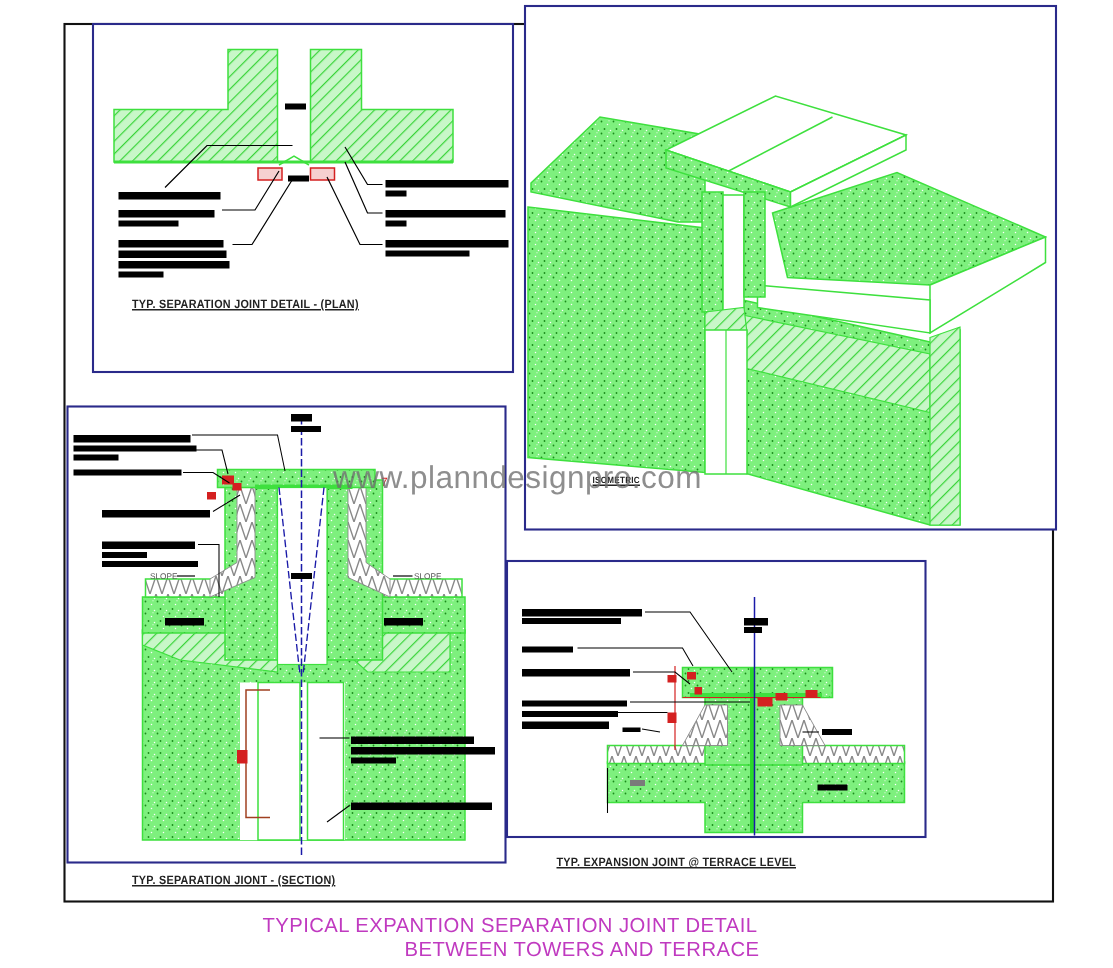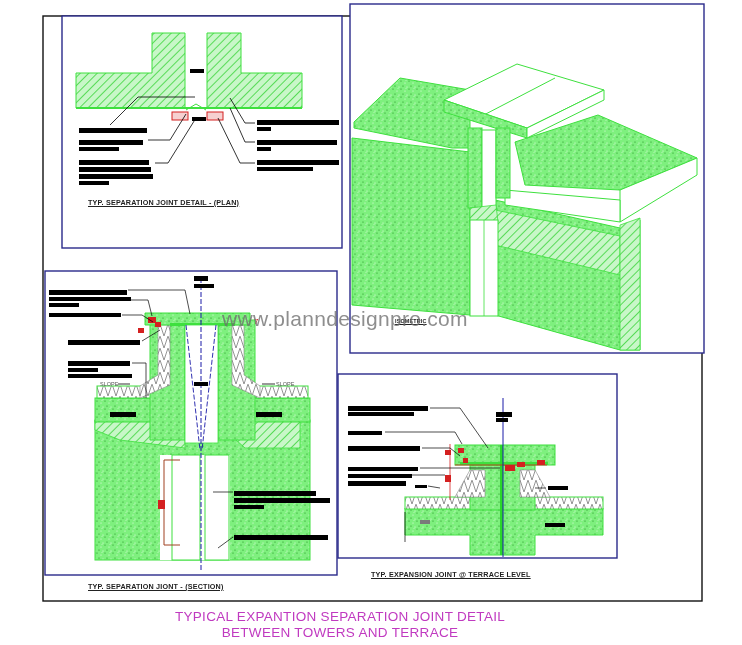--- a/index.html
+++ b/index.html
@@ -223,13 +223,13 @@
 </svg>
 
 <div class="caption" style="left:88px;top:198px;">TYP. SEPARATION JOINT DETAIL - (PLAN)</div>
 <div class="caption" style="left:395px;top:318px;font-size:6px;">ISOMETRIC</div>
 <div class="caption" style="left:88px;top:582px;">TYP. SEPARATION JIONT - (SECTION)</div>
 <div class="caption" style="left:371px;top:570px;">TYP. EXPANSION JOINT @ TERRACE LEVEL</div>
 
 <div class="watermark">www.planndesignpro.com</div>
 
 <div class="title" style="top:609px;">TYPICAL EXPANTION SEPARATION JOINT DETAIL</div>
-<div class="title" style="top:625px;">BETWEEN TOWERS AND TERRACE</div>
+<div class="title" style="top:625px;padding-left:48px;">BETWEEN TOWERS AND TERRACE</div>
 
 </body></html>

